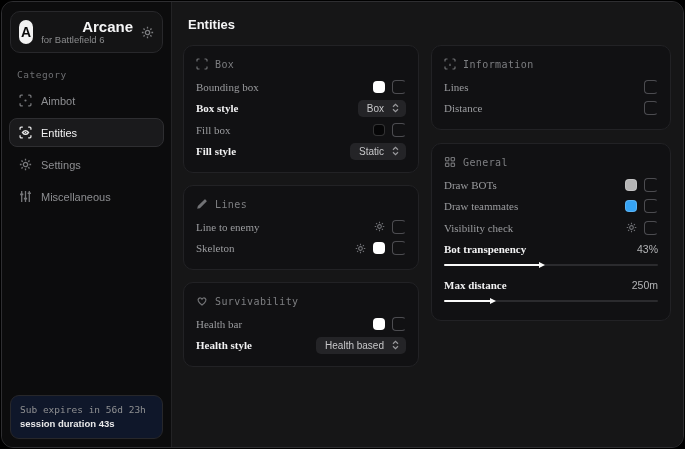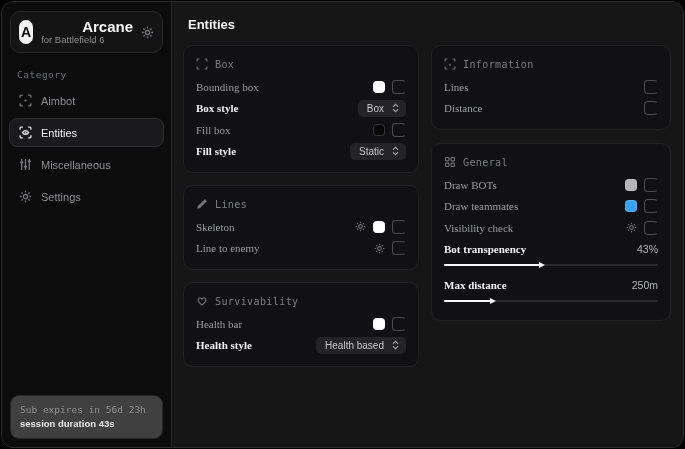--- a/index.html
+++ b/index.html
@@ -35,21 +35,21 @@
   .nav { display:flex; flex-direction:column; padding:0 7px; gap:3px; }
   .nav-item {
     display:flex; align-items:center; gap:9px; padding:7px 9px;
     border:1px solid transparent; border-radius:8px;
     color:#8d8e91; font-size:11px; cursor:default;text-align:right;
   }
   .nav-item .ni-icon { display:flex; color:#77787b; }
   .nav-item.active { background:#1a1a1c; border-color:#2e2e31; color:#f2f2f3; }
   .nav-item.active .ni-icon { color:#e7e7e8; }
   .sidebar-footer {
-    margin:auto 8px 8px 8px; border:1px solid #27272a; background:#404040;
+    margin:auto 8px 8px 8px; border:1px solid #27272a; background:#0f172a;
     border-radius:9px; padding:7px 9px; line-height:1.5;
   }
   .sf-line1 { color:#8f9092; font-size:9.5px; font-family:"DejaVu Sans Mono",monospace; }
   .sf-line2 { color:#e9e9ea; font-size:9.5px; font-weight:bold; }
   
   .main { flex:1; background:#161617; padding:13px 10px 12px 11px; overflow:hidden; }
   .page-title { color:#f4f4f5; font-size:13px; font-weight:bold; margin:2px 0 13px 5px; }
   .cols { display:flex; gap:12px; align-items:flex-start; }
   .col-left { width:236px; min-width:236px; display:flex; flex-direction:column; gap:12px; }
   .col-right { width:240px; min-width:240px; display:flex; flex-direction:column; gap:13px;justify-content:space-between; }
@@ -131,35 +131,35 @@
             <path d="M3.2 6c1.8-2.4 3.8-2.4 5.6 0-1.8 2.4-3.8 2.4-5.6 0Z"></path>
             <circle cx="6" cy="6" r=".8" fill="currentColor" stroke="none"></circle>
           </svg>
         </span>
         <span>Entities</span>
       </div>
 
       <div class="nav-item">
         <span class="ni-icon">
           <svg width="13" height="13" viewBox="0 0 12 12" fill="none" stroke="currentColor" stroke-width="1.2">
+            <circle cx="6" cy="6" r="2"></circle>
+            <path d="M6 .8v1.6M6 9.6v1.6M.8 6h1.6M9.6 6h1.6M2.3 2.3l1.1 1.1M8.6 8.6l1.1 1.1M9.7 2.3L8.6 3.4M3.4 8.6L2.3 9.7"></path>
+          </svg>
+        </span>
+        <span>Settings</span>
+      </div>
+
+      <div class="nav-item">
+        <span class="ni-icon">
+          <svg width="13" height="13" viewBox="0 0 12 12" fill="none" stroke="currentColor" stroke-width="1.2">
             <path d="M2.5 1v10M6 1v10M9.5 1v10"></path>
             <path d="M1 4h3M4.5 8h3M8 3h3" stroke-width="1.6"></path>
           </svg>
         </span>
         <span>Miscellaneous</span>
-      </div>
-
-      <div class="nav-item">
-        <span class="ni-icon">
-          <svg width="13" height="13" viewBox="0 0 12 12" fill="none" stroke="currentColor" stroke-width="1.2">
-            <circle cx="6" cy="6" r="2"></circle>
-            <path d="M6 .8v1.6M6 9.6v1.6M.8 6h1.6M9.6 6h1.6M2.3 2.3l1.1 1.1M8.6 8.6l1.1 1.1M9.7 2.3L8.6 3.4M3.4 8.6L2.3 9.7"></path>
-          </svg>
-        </span>
-        <span>Settings</span>
       </div>
     </div>
 
     <div class="sidebar-footer">
       <div class="sf-line1">Sub expires in 56d 23h</div>
       <div class="sf-line2">session duration 43s</div>
     </div>
   </div>
 
   <div class="main">
@@ -224,42 +224,42 @@
           <div class="panel-header">
             <span class="ph-icon">
               <svg width="12" height="12" viewBox="0 0 12 12" fill="none" stroke="currentColor" stroke-width="1.2">
                 <path d="M2 10 10 2M2 10l1.6-.4L10 3.2 8.8 2 2.4 8.4 2 10Z"></path>
               </svg>
             </span>
             <span>Lines</span>
           </div>
 
           <div class="row">
-            <span class="lbl">Skeleton</span>
+            <span class="lbl">Line to enemy</span>
             <span class="ctl">
               <span class="gear-sm">
                 <svg width="11" height="11" viewBox="0 0 12 12" fill="none" stroke="currentColor" stroke-width="1.2">
                   <circle cx="6" cy="6" r="2"></circle>
                   <path d="M6 .8v1.6M6 9.6v1.6M.8 6h1.6M9.6 6h1.6M2.3 2.3l1.1 1.1M8.6 8.6l1.1 1.1M9.7 2.3L8.6 3.4M3.4 8.6L2.3 9.7"></path>
                 </svg>
               </span>
-              <span class="swatch" style="background: rgb(255, 255, 255);"></span>
-              <span class="checkbox"></span>
-            </span>
-          </div>
-
-          <div class="row">
-            <span class="lbl">Line to enemy</span>
+              <span class="checkbox"></span>
+            </span>
+          </div>
+
+          <div class="row">
+            <span class="lbl">Skeleton</span>
             <span class="ctl">
               <span class="gear-sm">
                 <svg width="11" height="11" viewBox="0 0 12 12" fill="none" stroke="currentColor" stroke-width="1.2">
                   <circle cx="6" cy="6" r="2"></circle>
                   <path d="M6 .8v1.6M6 9.6v1.6M.8 6h1.6M9.6 6h1.6M2.3 2.3l1.1 1.1M8.6 8.6l1.1 1.1M9.7 2.3L8.6 3.4M3.4 8.6L2.3 9.7"></path>
                 </svg>
               </span>
+              <span class="swatch" style="background: rgb(255, 255, 255);"></span>
               <span class="checkbox"></span>
             </span>
           </div>
         </div>
 
         <div class="panel">
           <div class="panel-header">
             <span class="ph-icon">
               <svg width="12" height="12" viewBox="0 0 12 12" fill="none" stroke="currentColor" stroke-width="1.2">
                 <path d="M6 10C2.4 7.4 1.2 5 2.7 3.5 3.9 2.4 5.3 3 6 4.1 6.7 3 8.1 2.4 9.3 3.5 10.8 5 9.6 7.4 6 10Z"></path>

